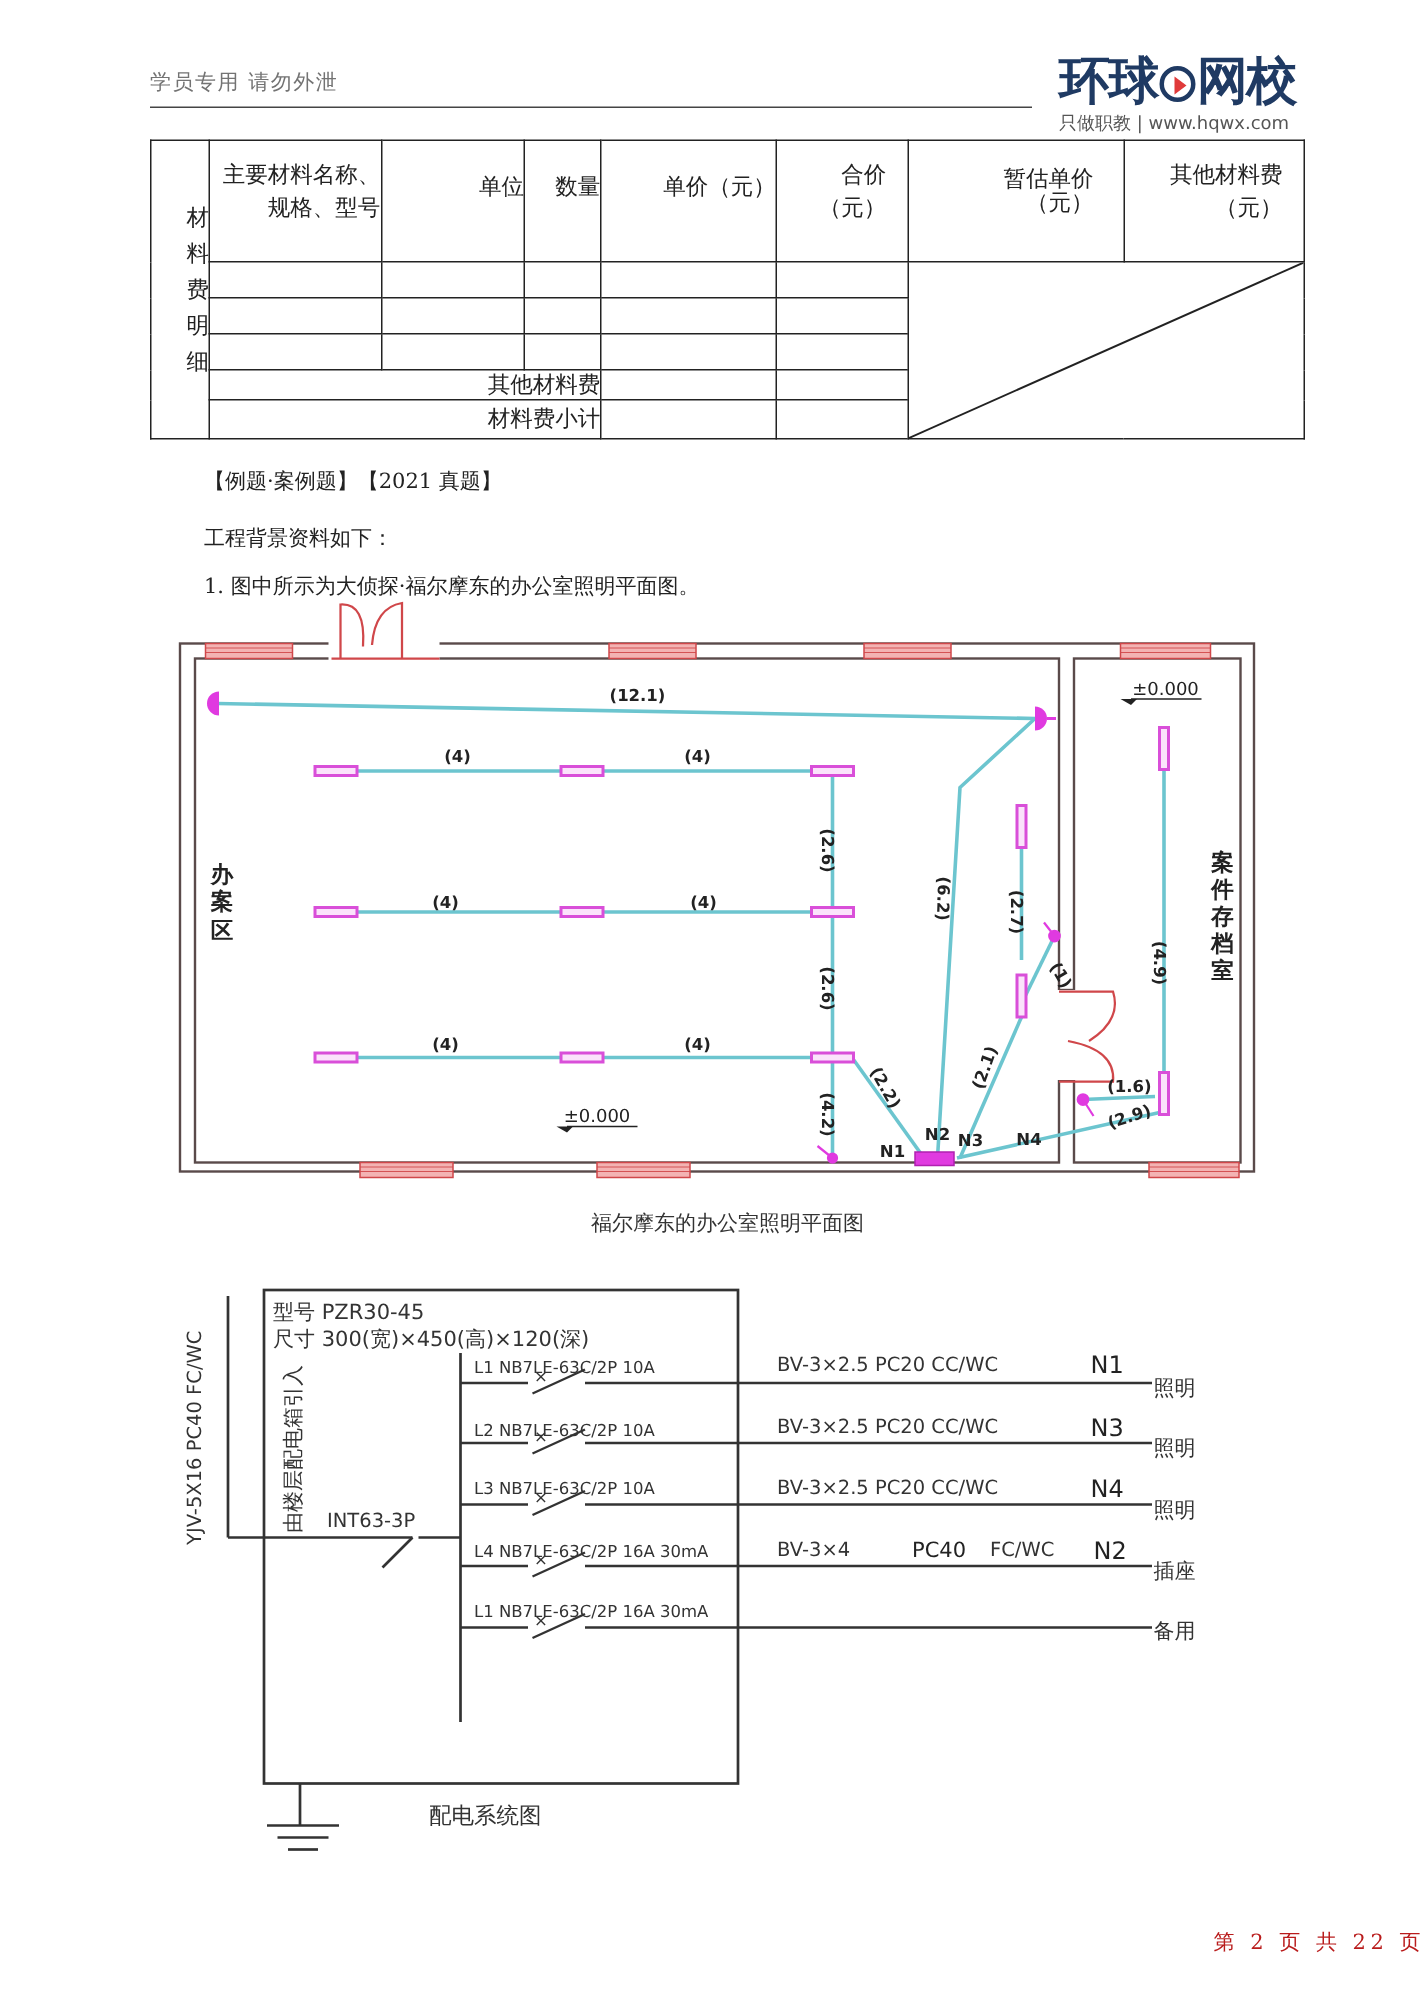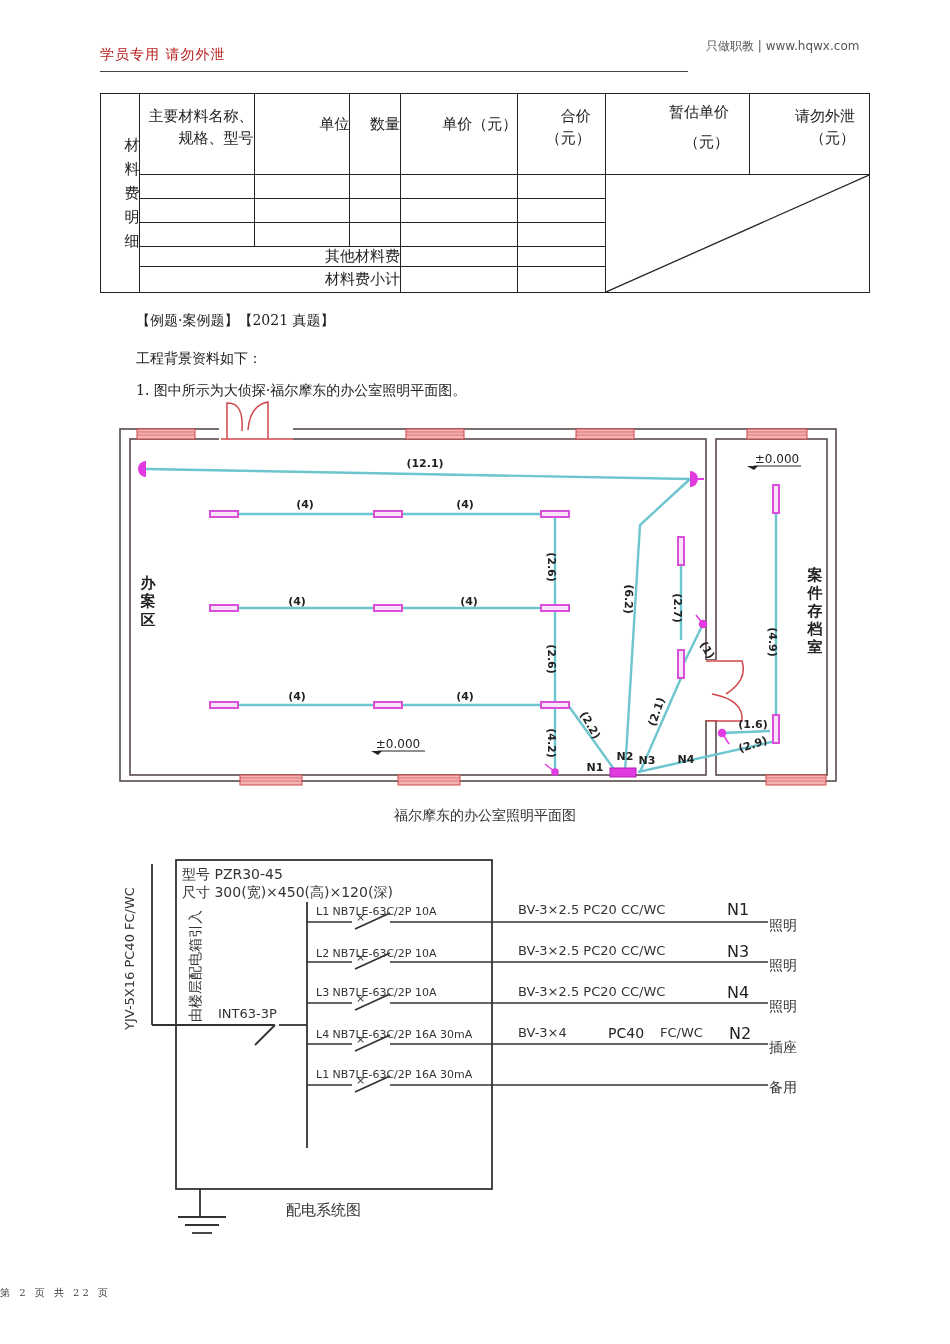--- a/index.html
+++ b/index.html
@@ -1,60 +1,61 @@
 <!DOCTYPE html>
 <html><head>
 <meta charset="utf-8">
 <style>
   html, body { margin:0; padding:0; background:#ffffff; }
   body { width:950px; height:1344px; position:relative; overflow:hidden;
          font-family:"DejaVu Serif", "Liberation Serif", serif; color:#222; }
   .abs { position:absolute; }
-  .hdr-left { left:100px; top:46px; font-size:14px; color:#b91c1c; letter-spacing:1px; }
+  .hdr-left { left:100px; top:46px; font-size:14px; color:#737373; letter-spacing:1px; }
   .hdr-line { left:100px; top:71px; width:588px; height:1px; background:#444; }
   .logo { left:706px; top:36px; width:170px; height:58px; }
   .logo-main { font-family:"DejaVu Sans", sans-serif; font-size:34px; font-weight:bold; color:#1f3a63; letter-spacing:-1px; line-height:36px; }
   .logo-sub { font-family:"DejaVu Sans", sans-serif; font-size:12px; color:#555; margin-top:2px; white-space:nowrap; }
   .logo-play { display:inline-block; width:24px; height:24px; border:3px solid #1f3a63; border-radius:50%; vertical-align:middle; position:relative; margin:0 1px; box-sizing:border-box; }
   .logo-play::after { content:""; position:absolute; left:7px; top:4px; border-left:8px solid #e03a3a; border-top:6px solid transparent; border-bottom:6px solid transparent; }
   table.mat { position:absolute; left:100px; top:93px; width:770px; border-collapse:collapse; font-size:15px; }
   table.mat td { border:1.5px solid #222; text-align:right; vertical-align:middle; padding:0; }
   .side-label { width:44px; line-height:24px; }
   .side-label span { display:block; }
   .txt { font-size:14px; color:#222;margin-top:10px; }
   .cap { font-size:14px; color:#333; }
   svg text { font-family:"DejaVu Sans", sans-serif; }
-  .footer { left:0; width:950px; top:1286px; text-align:left; font-size:10px; color:#404040; letter-spacing:3px; }
+  .footer { left:0; width:950px; top:1286px; text-align:right; font-size:14px; color:#b91c1c; letter-spacing:3px; }
 </style>
 </head>
 <body>
 
 <div class="abs hdr-left">学员专用  请勿外泄</div>
 <div class="abs hdr-line"></div>
 <div class="abs logo">
+  <div class="logo-main"><span>环球</span><span class="logo-play"></span><span>网校</span></div>
   <div class="logo-sub">只做职教 | www.hqwx.com</div>
 </div>
 
 <table class="mat">
   <tbody>
       <tr style="height:81px">
     <td rowspan="6" class="side-label">
       <span>材</span>
       <span>料</span>
       <span>费</span>
       <span>明</span>
       <span>细</span>
     </td>
     <td style="width:133px;line-height:22px;padding-bottom:14px;">主要材料名称、规格、型号</td>
     <td style="width:114px;padding-bottom:20px;">单位</td>
     <td style="width:58px;padding-bottom:20px;">数量</td>
     <td style="width:133px;padding-bottom:20px;">单价（元）</td>
     <td style="width:62px;line-height:22px;padding:0 14px 14px;">合价（元）</td>
-    <td style="width:117px;line-height:30px;padding:0 20px 14px;margin-left:32px;">暂估单价（元）</td>
-    <td style="width:102px;line-height:22px;padding:0 14px 14px;">请勿外泄（元）</td>
+    <td style="width:117px;line-height:16px;padding:0 20px 14px;margin-left:32px;">暂估单价（元）</td>
+    <td style="width:102px;line-height:22px;padding:0 14px 14px;">其他材料费（元）</td>
   </tr>
   <tr style="height:24px">
     <td></td>
     <td></td>
     <td></td>
     <td></td>
     <td></td>
     <td colspan="2" rowspan="5" style="padding:0;position:relative;">
       <svg width="220" height="124" style="position:absolute;left:0;top:0;width:100%;height:100%;" viewBox="0 0 220 124" preserveAspectRatio="none">
         <line x1="0" y1="124" x2="220" y2="0" stroke="#222" stroke-width="1.3"></line>

